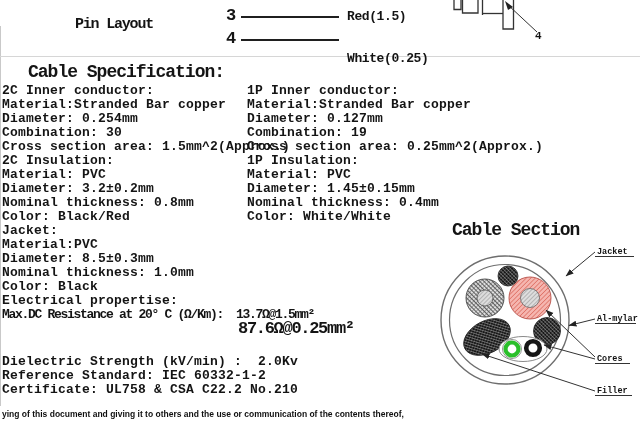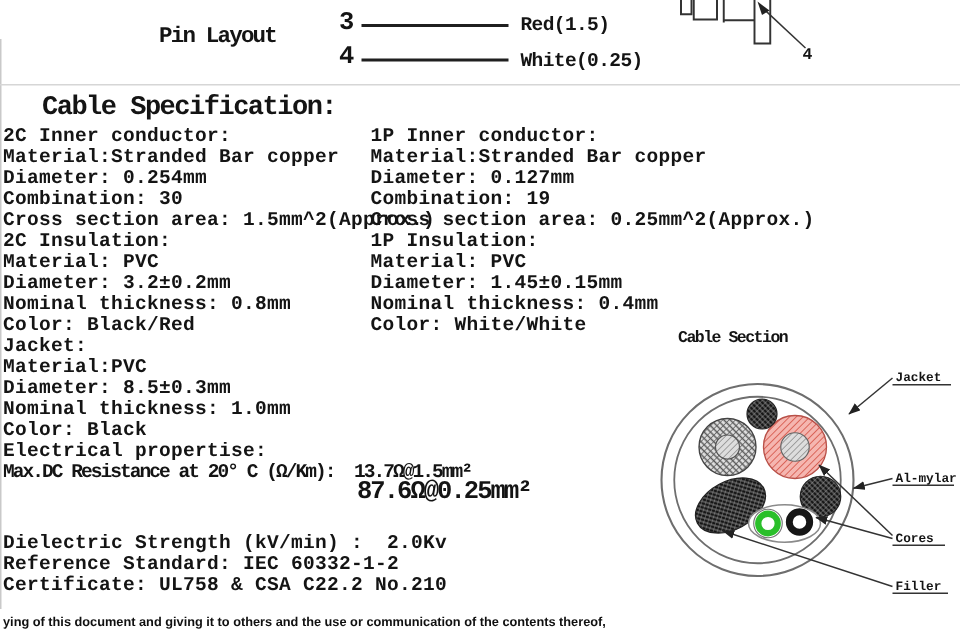--- a/index.html
+++ b/index.html
@@ -8,42 +8,42 @@
     background:#ffffff;color:#141414;
     font-family:"Liberation Mono","DejaVu Sans Mono",monospace;
     font-weight:bold;
   }
   .abs{position:absolute;}
   
   .page-edge{left:0;top:26px;width:1px;height:380px;background:#c9c9c9;}
   .scan-line{left:0;top:56px;width:640px;height:1px;background:#d6d6d6;}
 
   
-  .pin-title{left:75px;top:16px;font-size:15px;letter-spacing:-1.2px;margin-left:31px;}
+  .pin-title{left:75px;top:16px;font-size:15px;letter-spacing:-1.2px;}
   .pin-num{font-size:17px;letter-spacing:-1px;}
   .pin-num.n3{left:226px;top:6px;}
   .pin-num.n4{left:226px;top:29px;}
   .pin-line{width:98px;height:2px;background:#1f1f1f;}
   .pin-line.l3{left:241px;top:16px;}
   .pin-line.l4{left:241px;top:39px;}
   .pin-label{font-size:13px;letter-spacing:-0.4px;}
   .pin-label.p3{left:347px;top:9px;}
-  .pin-label.p4{left:347px;top:33px;}
+  .pin-label.p4{left:347px;top:51px;}
 
   
   .spec-title{left:28px;top:62px;font-size:18px;letter-spacing:-1px;}
   .col{font-size:13px;letter-spacing:0.2px;}
   .col .spec-line{height:14px;line-height:14px;white-space:pre;}
   #left-col{left:2px;top:84px;}
   #left-col .spec-line:nth-child(17){letter-spacing:-1.3px;}
   #right-col{left:247px;top:84px;}
   #bottom-col{left:2px;top:355px;}
   .res-line2{left:238px;top:322px;font-size:17px;letter-spacing:-1.3px;height:14px;line-height:14px;}
 
-  .section-title{left:452px;top:220px;font-size:11px;letter-spacing:-1px;}
+  .section-title{left:452px;top:220px;font-size:18px;letter-spacing:-1px;}
 
   .footer-text{
     left:2px;top:409px;font-size:8.5px;letter-spacing:0px;
     font-family:"Liberation Sans","DejaVu Sans",sans-serif;font-weight:bold;color:#101010;
   }
   svg text{
     font-family:"Liberation Mono","DejaVu Sans Mono",monospace;
     font-weight:bold;fill:#141414;
   }
 </style>

